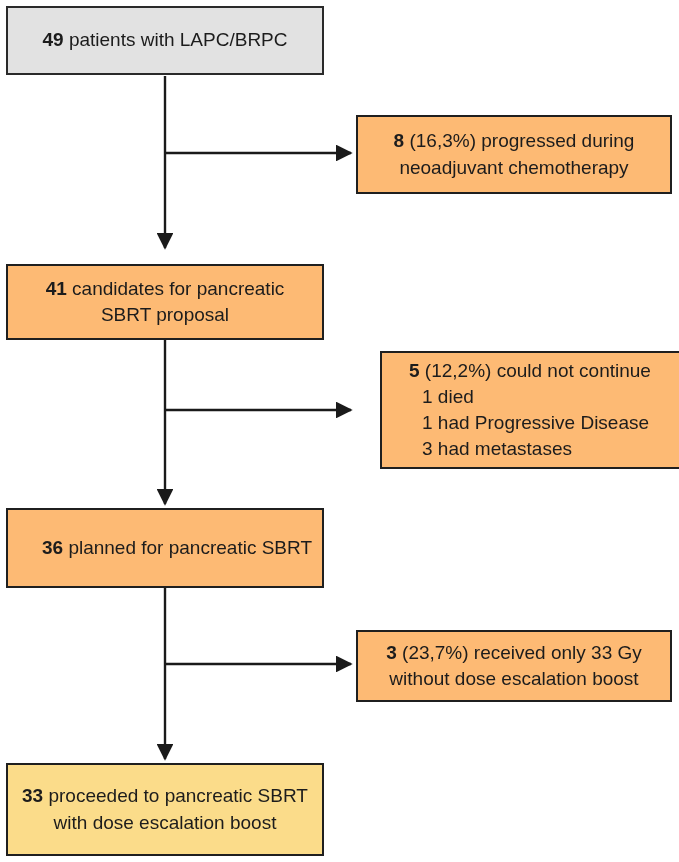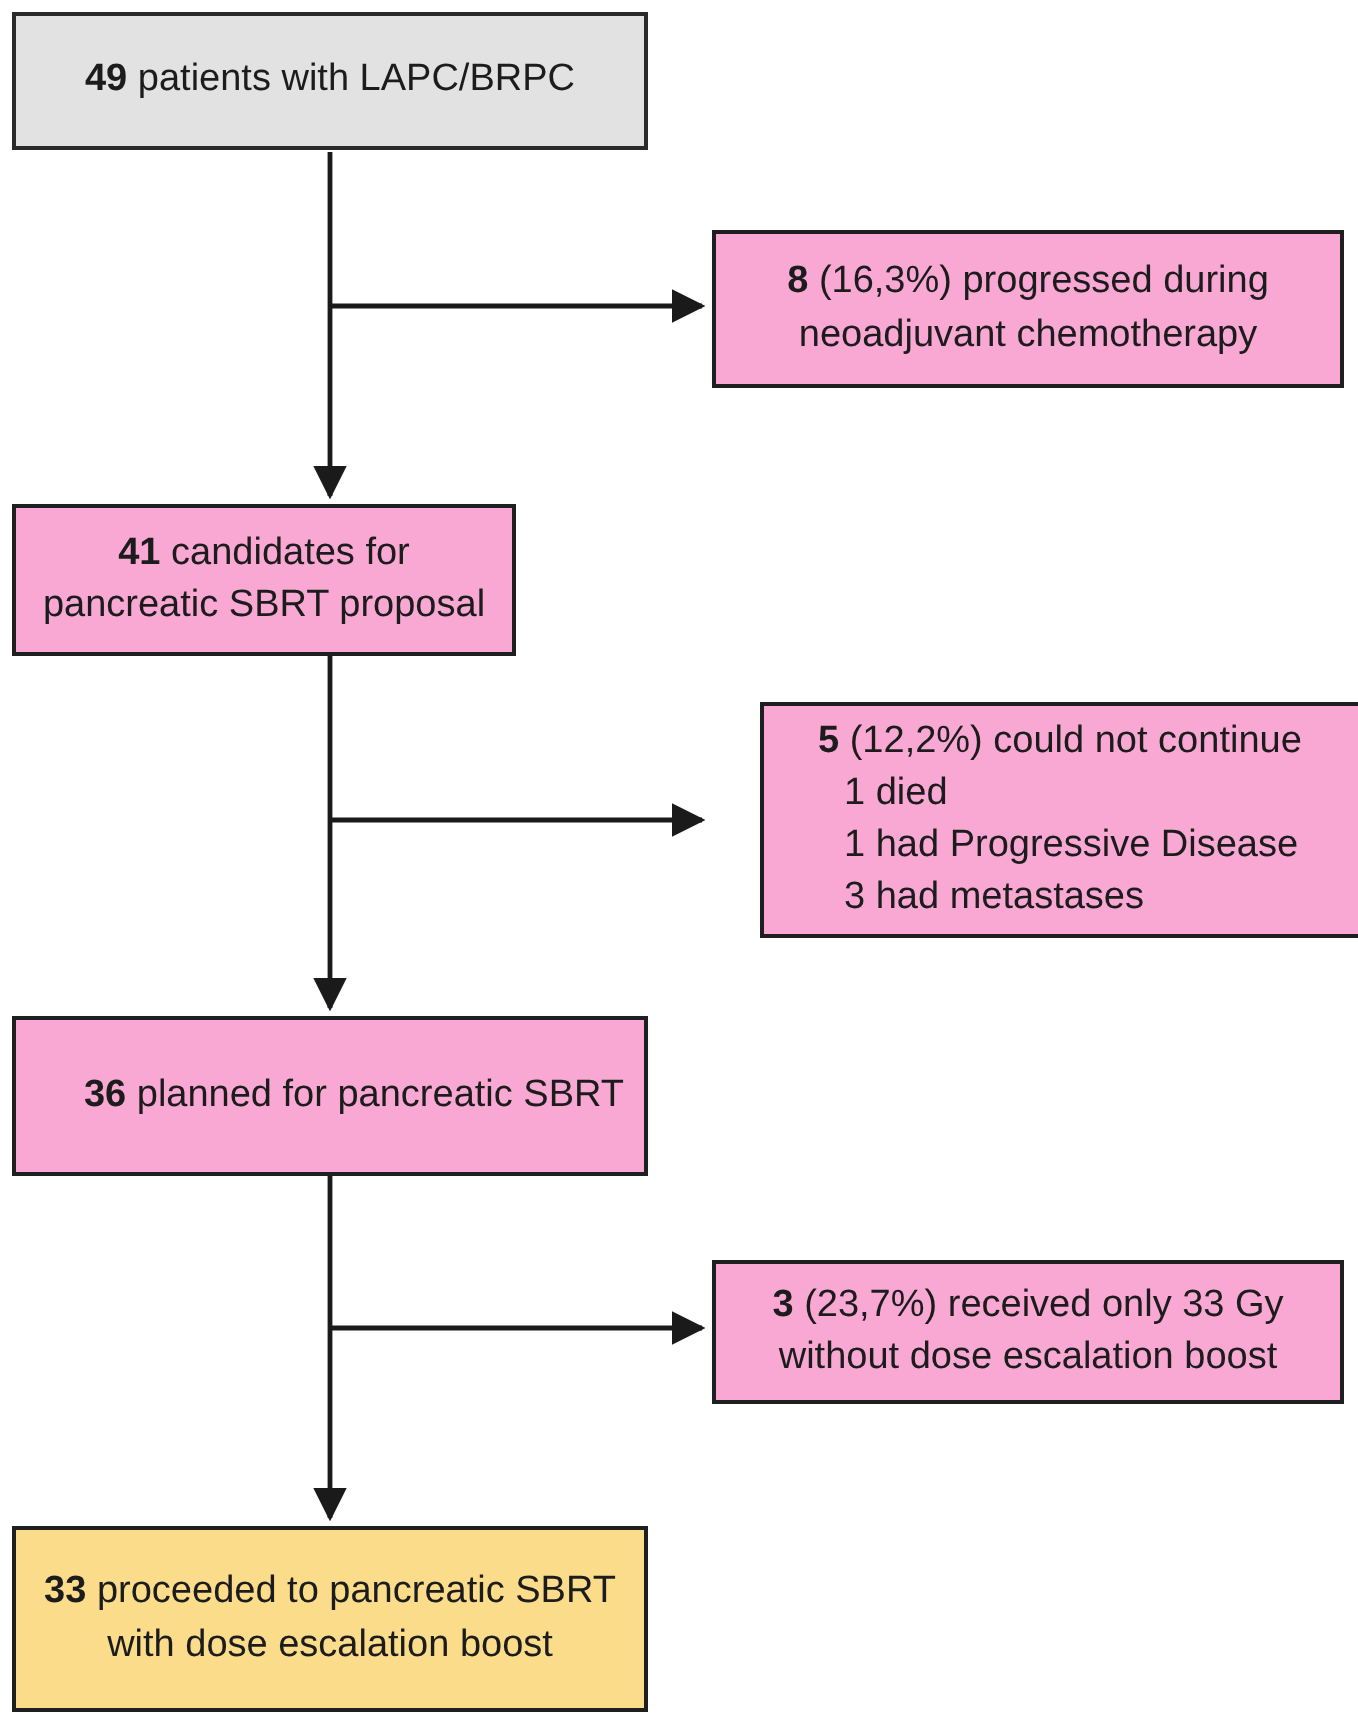--- a/index.html
+++ b/index.html
@@ -21,21 +21,21 @@
     position: absolute;
     left: 0;
     top: 0;
     width: 679px;
     height: 862px;
   }
   .box {
     position: absolute;
     box-sizing: border-box;
     border: 2px solid #1f1f1f;
-    background: #f9a8d4;
+    background: #fdba74;
     display: flex;
     flex-direction: column;
     justify-content: center;
     text-align: center;
     font-size: 19px;
     line-height: 1.38;
     padding: 4px 10px;
   }
   .box p {
     margin: 0;
@@ -52,21 +52,21 @@
     background: #fbdc8a;
     border-color: #1f1f1f;
   }
   .left-align {
     text-align: left;
     padding-left: 27px;
     margin-left: 24px;
   }
   #box-patients      { left: 6px;   top: 6px;   width: 318px; height: 69px; }
   #side-progressed   { left: 356px; top: 115px; width: 316px; height: 79px; }
-  #box-candidates    { left: 6px;   top: 252px; width: 252px; height: 76px; }
+  #box-candidates    { left: 6px;   top: 264px; width: 318px; height: 76px; }
   #side-could-not    { left: 356px; top: 351px; width: 316px; height: 118px; }
   #box-planned       { left: 6px;   top: 508px; width: 318px; height: 80px; align-items: flex-end; }
   #side-only33gy     { left: 356px; top: 630px; width: 316px; height: 72px; }
   #box-proceeded     { left: 6px;   top: 763px; width: 318px; height: 93px; }
 </style>
 </head>
 <body>
 
 <div class="canvas">
 

